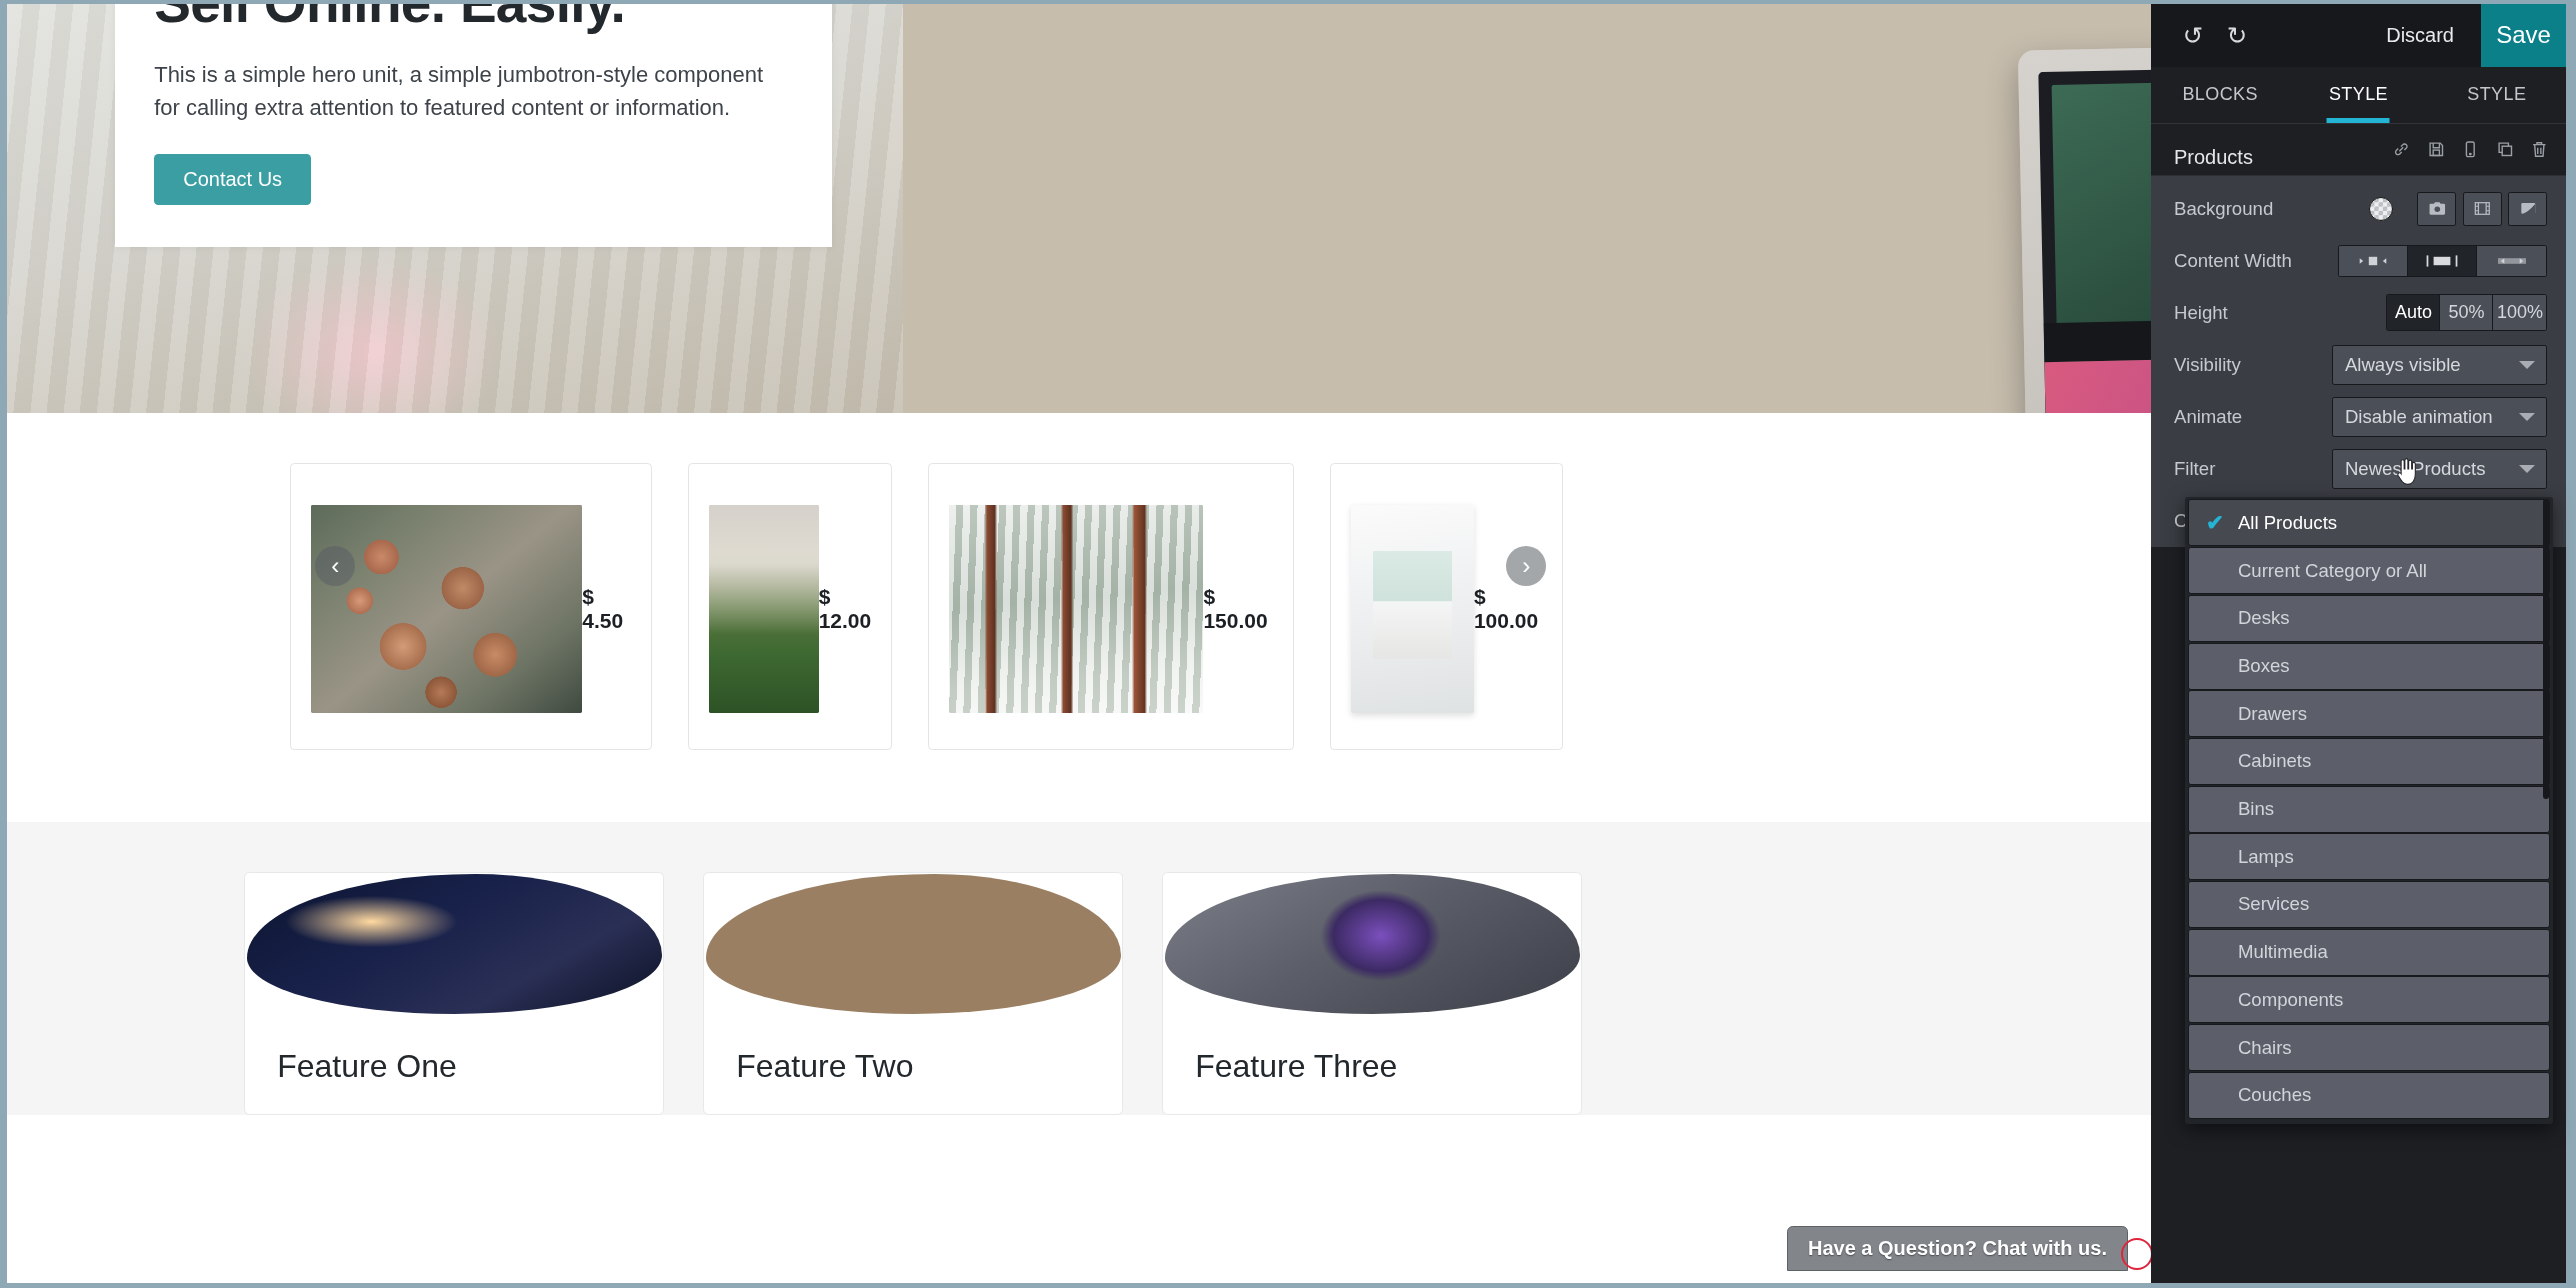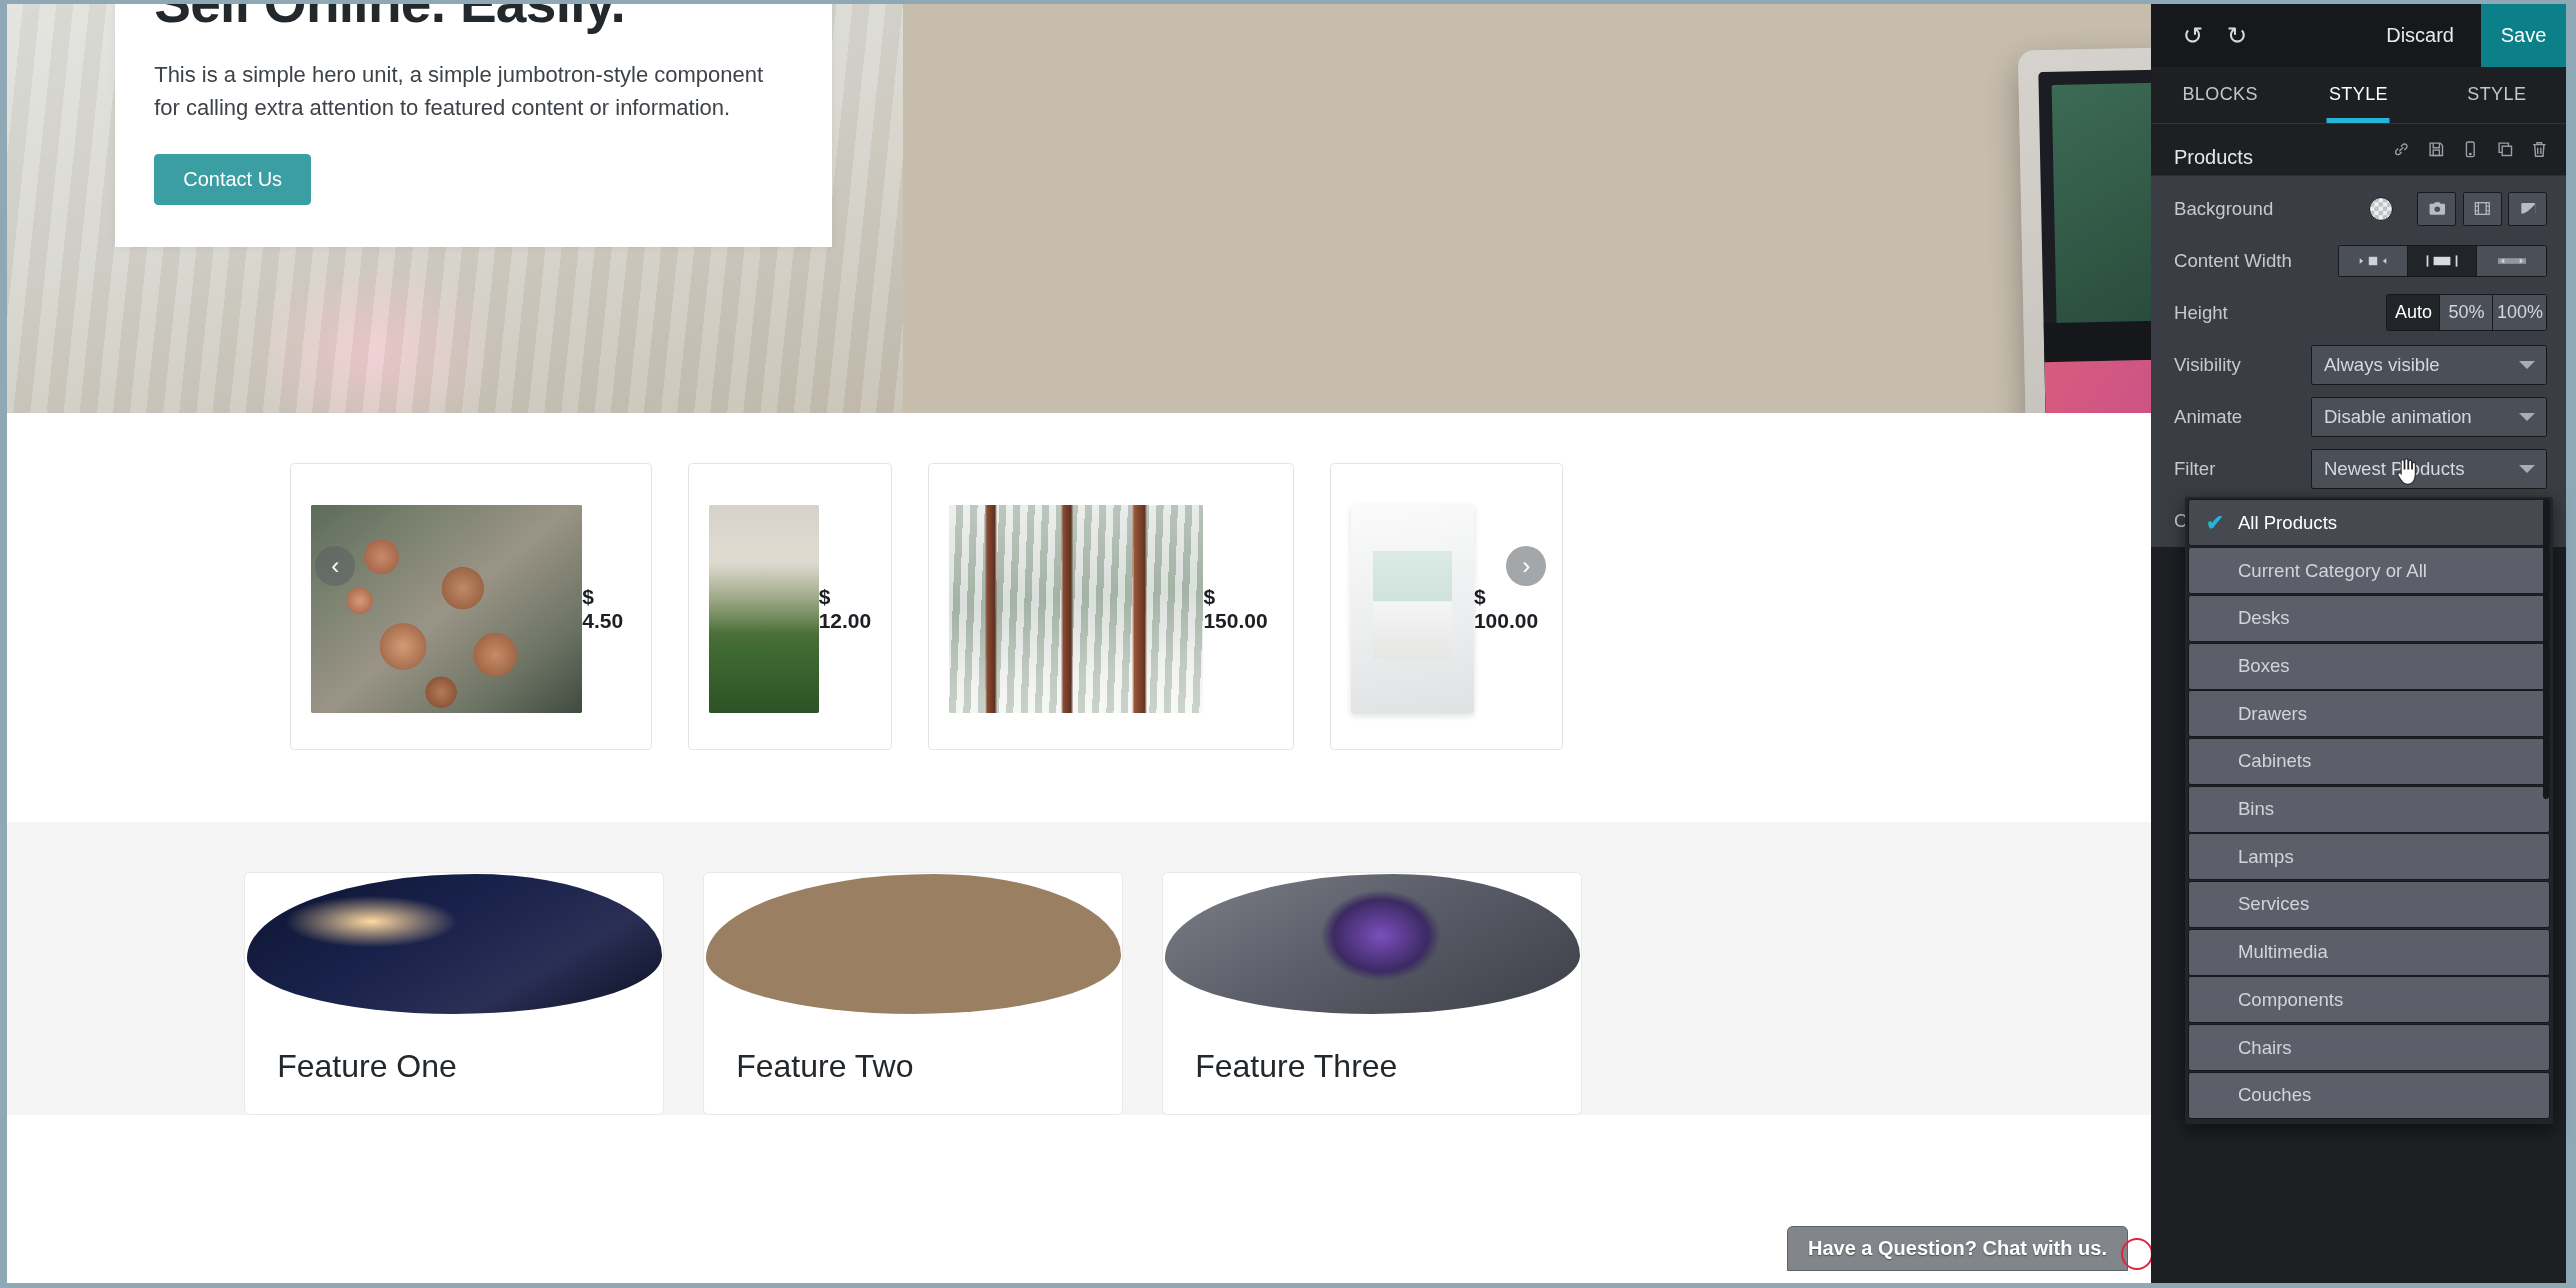--- a/index.html
+++ b/index.html
@@ -201,21 +201,21 @@
     width:44px; height:44px; display:flex; align-items:center; justify-content:center;
     color:#d7d9dc; font-size:24.4px; cursor:pointer; background:none; border:none;
     font-family:inherit;
   }
   .panel-top-spacer { flex:1; }
   .discard-btn {
     color:#e8eaec; font-size:20px; background:none; border:none;
     padding:0 27px; height:63px; cursor:pointer; font-family:inherit;
   }
   .save-btn {
-    background:#0c8089; color:#ffffff; font-size:20px; border:none;
+    background:#0c8089; color:#ffffff; font-size:24px; border:none;
     height:63px; width:85px; cursor:pointer; font-family:inherit;
   }
   .tabs {
     height:57px; background:#1d1f23; display:flex; border-bottom:0.7px solid #303338;
   }
   .tab {
     flex:1; display:flex; align-items:center; justify-content:center;
     color:#c4c7cb; font-size:18px; letter-spacing:0.4px; cursor:pointer;
     position:relative; background:none; border:none; font-family:inherit;text-align:right;
   }
@@ -260,21 +260,21 @@
     padding:7.2px 0; min-width:53px; text-align:center; cursor:pointer;
     border-right:0.7px solid #17191c; display:flex; align-items:center; justify-content:center;
     font-family:inherit; border-top:none; border-bottom:none; border-left:none;
   }
   .seg:last-child { border-right:none; }
   .seg.active { background:#212428; color:#ffffff; }
   .seg.wide { min-width:69px; }
   .seg svg { width:42px; height:16px; }
 
   .select {
-    width:236px; background:#4b4f57; border:1.4px solid #17191c; border-radius:2.2px;
+    width:215px; background:#4b4f57; border:1.4px solid #17191c; border-radius:2.2px;
     color:#d5d8dc; font-size:18.6px; padding:8px 11.5px;
     display:flex; align-items:center; justify-content:space-between; cursor:pointer;
   }
   .select.open { background:#212428; color:#ffffff; }
   .caret { width:0; height:0; border-left:8px solid transparent; border-right:8px solid transparent; }
   .caret.down { border-top:8.6px solid #a9adb3; }
   .caret.up { border-bottom:8.6px solid #a9adb3; }
 
   
   .dropdown {

